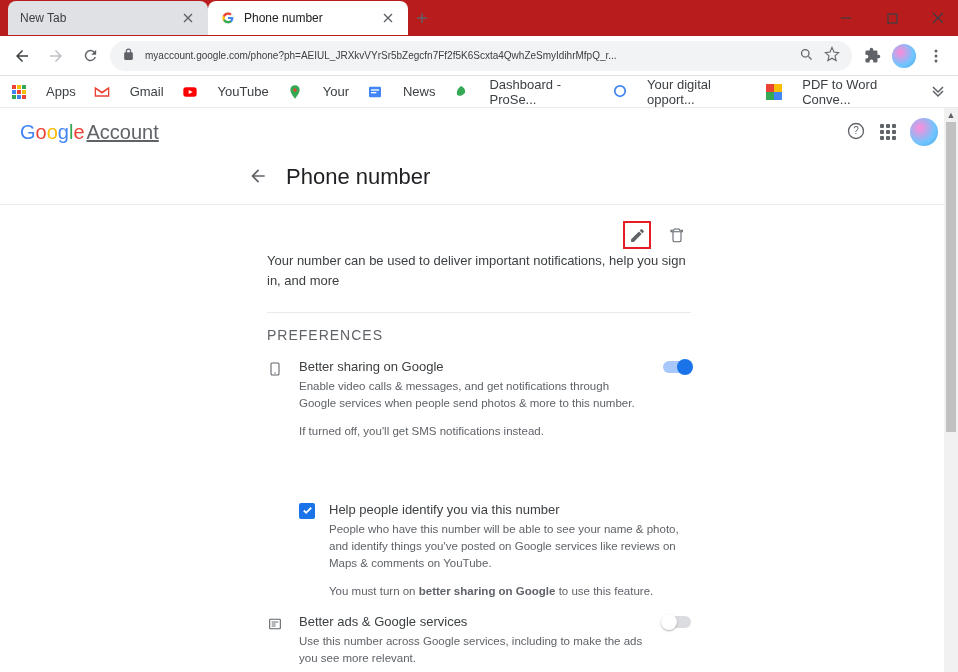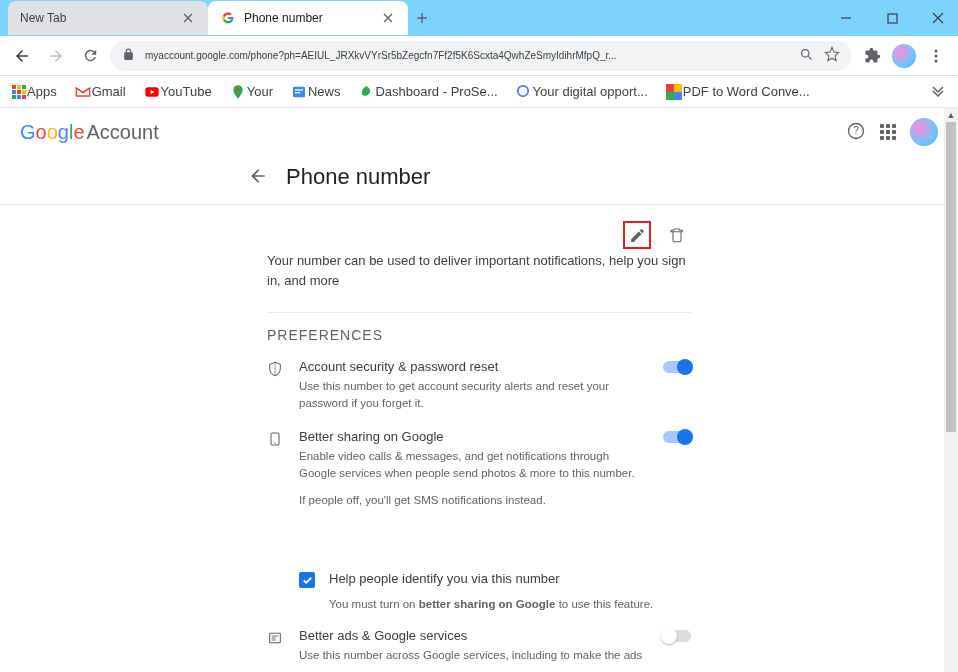--- a/index.html
+++ b/index.html
@@ -1,19 +1,19 @@
 <!DOCTYPE html>
 <html><head>
   <meta charset="utf-8">
   <style>
     * { box-sizing: border-box; margin: 0; padding: 0; }
     body { font-family: Arial, 'Helvetica Neue', sans-serif; font-size: 13px; color: #202124; background: #fff; width: 958px; height: 672px; overflow: hidden; position: relative; }
 
     
-    .browser-chrome { background: #7dd3fc; }
+    .browser-chrome { background: #b91c1c; }
     .tab-row { display: flex; align-items: center; height: 36px; padding-left: 8px; position: relative; }
     .tab { display: flex; align-items: center; height: 34px; padding: 0 12px; min-width: 200px; border-radius: 8px 8px 0 0; position: relative; gap: 8px; }
     .tab.inactive { background: #dfe1e5; color: #3c4043;}
     .tab.active { background: #fff; color: #202124; }
     .tab-favicon { width: 16px; height: 16px; display: inline-flex; align-items: center; justify-content: center; }
     .tab-title { font-size: 12px; flex: 1; white-space: nowrap; overflow: hidden; text-overflow: ellipsis; }
     .tab-close { width: 16px; height: 16px; display: inline-flex; align-items: center; justify-content: center; color: #5f6368; cursor: pointer; }
     .tab-new { width: 28px; height: 28px; display: inline-flex; align-items: center; justify-content: center; color: #5f6368; cursor: pointer; }
     .window-controls { position: absolute; right: 6px; top: 0; display: flex; gap: 18px; align-items: center; height: 36px; }
     .window-btn { width: 28px; height: 28px; display: inline-flex; align-items: center; justify-content: center; color: #3c4043; cursor: pointer; font-size: 14px; }
@@ -21,32 +21,32 @@
     .url-row { background: #fff; display: flex; align-items: center; height: 40px; padding: 0 8px; gap: 6px; border-bottom: 1px solid #e0e0e0;}
     .nav-icon { width: 28px; height: 28px; display: inline-flex; align-items: center; justify-content: center; color: #5f6368; cursor: pointer; border-radius: 50%; }
     .nav-icon.disabled { color: #bdc1c6; cursor: default; }
     .url-bar { flex: 1; background: #f1f3f4; border-radius: 16px; height: 30px; display: flex; align-items: center; padding: 0 12px; gap: 10px; color: #202124; }
     .url-lock { color: #5f6368; }
     .url-text { flex: 1; font-size: 10px; color: #3c4043; white-space: nowrap; overflow: hidden; text-overflow: ellipsis; }
     .toolbar-icon { width: 28px; height: 28px; display: inline-flex; align-items: center; justify-content: center; color: #5f6368; cursor: pointer; border-radius: 50%; }
     .avatar-sm { width: 24px; height: 24px; border-radius: 50%; background: radial-gradient(circle at 35% 35%, #ff8bd8 0%, #6ec6ff 60%, #4f9de3 100%); }
 
     .bookmarks-row { background: #fff; display: flex; align-items: center; height: 32px; padding: 0 12px; gap: 18px; border-bottom: 1px solid #e8eaed; font-size: 13px; color: #3c4043; }
-    .bm-item { display: inline-flex; align-items: center; gap: 1px; cursor: pointer; }
+    .bm-item { display: inline-flex; align-items: center; gap: 20px; cursor: pointer; }
     .bm-icon { width: 16px; height: 16px; display: inline-block; }
     .bm-apps { display:grid; grid-template-columns: repeat(3,4px); grid-template-rows: repeat(3,4px); gap:1px;}
     .bm-apps span{width:4px;height:4px;}
     .bm-more { margin-left: auto; color: #5f6368; cursor: pointer; }
 
     
     .page { position: relative; height: calc(672px - 36px - 40px - 32px); overflow: hidden; }
     .page-header { display: flex; align-items: center; height: 48px; padding: 0 20px; }
     .ga-logo { font-size: 20px; }
     .ga-logo .g1{color:#4285F4;} .ga-logo .g2{color:#EA4335;} .ga-logo .g3{color:#FBBC05;} .ga-logo .g4{color:#4285F4;} .ga-logo .g5{color:#34A853;} .ga-logo .g6{color:#EA4335;}
-    .ga-account { color: #5f6368; font-size: 20px; margin-left: 2px; }
+    .ga-account { color: #5f6368; font-size: 20px; margin-left: 2px; text-decoration: underline; }
     .header-right { margin-left: auto; display: flex; align-items: center; gap: 14px; }
     .apps-grid { display:grid; grid-template-columns: repeat(3,4px); grid-template-rows: repeat(3,4px); gap:2px;}
     .apps-grid span{width:4px;height:4px;background:#5f6368;border-radius:1px;}
     .avatar { width: 28px; height: 28px; border-radius: 50%; background: radial-gradient(circle at 35% 35%, #ff8bd8 0%, #6ec6ff 60%, #4f9de3 100%); }
 
     .title-row { display: flex; align-items: center; padding: 8px 248px 14px; gap: 18px; border-bottom: 1px solid #e8eaed; }
     .title-text { font-size: 22px; color: #202124; }
 
     .content-wrap { display: flex; justify-content: center; padding-top: 10px; height: calc(100% - 48px - 54px); overflow:auto;}
     .content { width: 424px; }
@@ -297,53 +297,43 @@
             <svg width="16" height="16" viewBox="0 0 24 24">
               <path d="M6 7h12v13a2 2 0 0 1-2 2H8a2 2 0 0 1-2-2V7zm3-4h6l1 2h4v2H3V5h4l1-2z" fill="none" stroke="#5f6368" stroke-width="1.6"></path>
             </svg>
           </span>
       </div>
       <div class="desc">Your number can be used to deliver important notifications, help you sign in, and more</div>
 
       <div class="divider"></div>
       <div class="section-label">PREFERENCES</div>
 
-      <div class="pref-item">
-        <span class="pref-icon"><svg width="16" height="16" viewBox="0 0 24 24">
-              <path d="M12 2l8 3v6c0 5-3.4 9.7-8 11-4.6-1.3-8-6-8-11V5l8-3z" fill="none" stroke="#5f6368" stroke-width="1.6"></path>
-              <path d="M12 2v20" stroke="#5f6368" stroke-width="1"></path>
-            </svg></span>
-        <div class="pref-body">
-          <div class="pref-title">Account security &amp; password reset</div>
-          <div class="pref-sub">Use this number to get account security alerts and reset your password if you forget it.</div>
-        </div>
-        <span class="pref-toggle"><span class="toggle on"></span></span>
-      </div>
 
       <div class="pref-item">
         <span class="pref-icon"><svg width="16" height="16" viewBox="0 0 24 24">
               <rect x="6" y="3" width="12" height="18" rx="2" fill="none" stroke="#5f6368" stroke-width="1.6"></rect>
               <circle cx="12" cy="18" r="1" fill="#5f6368"></circle>
             </svg></span>
         <div class="pref-body">
           <div class="pref-title">Better sharing on Google</div>
           <div class="pref-sub">Enable video calls &amp; messages, and get notifications through Google services when people send photos &amp; more to this number.</div>
-          <div class="pref-sub2">If people off, you'll get SMS notifications instead.</div>
+          <div class="pref-sub2">If turned off, you'll get SMS notifications instead.</div>
         </div>
         <span class="pref-toggle"><span class="toggle on"></span></span>
       </div>
 
       <div class="sub-check">
         <span class="checkbox">
             <svg width="11" height="11" viewBox="0 0 12 12">
               <path d="M2 6l2.5 2.5L10 3" fill="none" stroke="#fff" stroke-width="2"></path>
             </svg>
           </span>
         <div class="sub-check-body">
           <div class="sub-title">Help people identify you via this number</div>
+          <div class="sub-desc">People who have this number will be able to see your name &amp; photo, and identify things you've posted on Google services like reviews on Maps &amp; comments on YouTube.</div>
           <div class="sub-note">
             <span>You must turn on </span><strong>better sharing on Google</strong><span> to use this feature.</span>
           </div>
         </div>
       </div>
 
       <div class="pref-item" style="margin-top:8px">
         <span class="pref-icon"><svg width="16" height="16" viewBox="0 0 24 24">
               <rect x="4" y="5" width="16" height="14" rx="1" fill="none" stroke="#5f6368" stroke-width="1.6"></rect>
               <path d="M7 9h10M7 12h6M7 15h6" stroke="#5f6368" stroke-width="1.4"></path>

